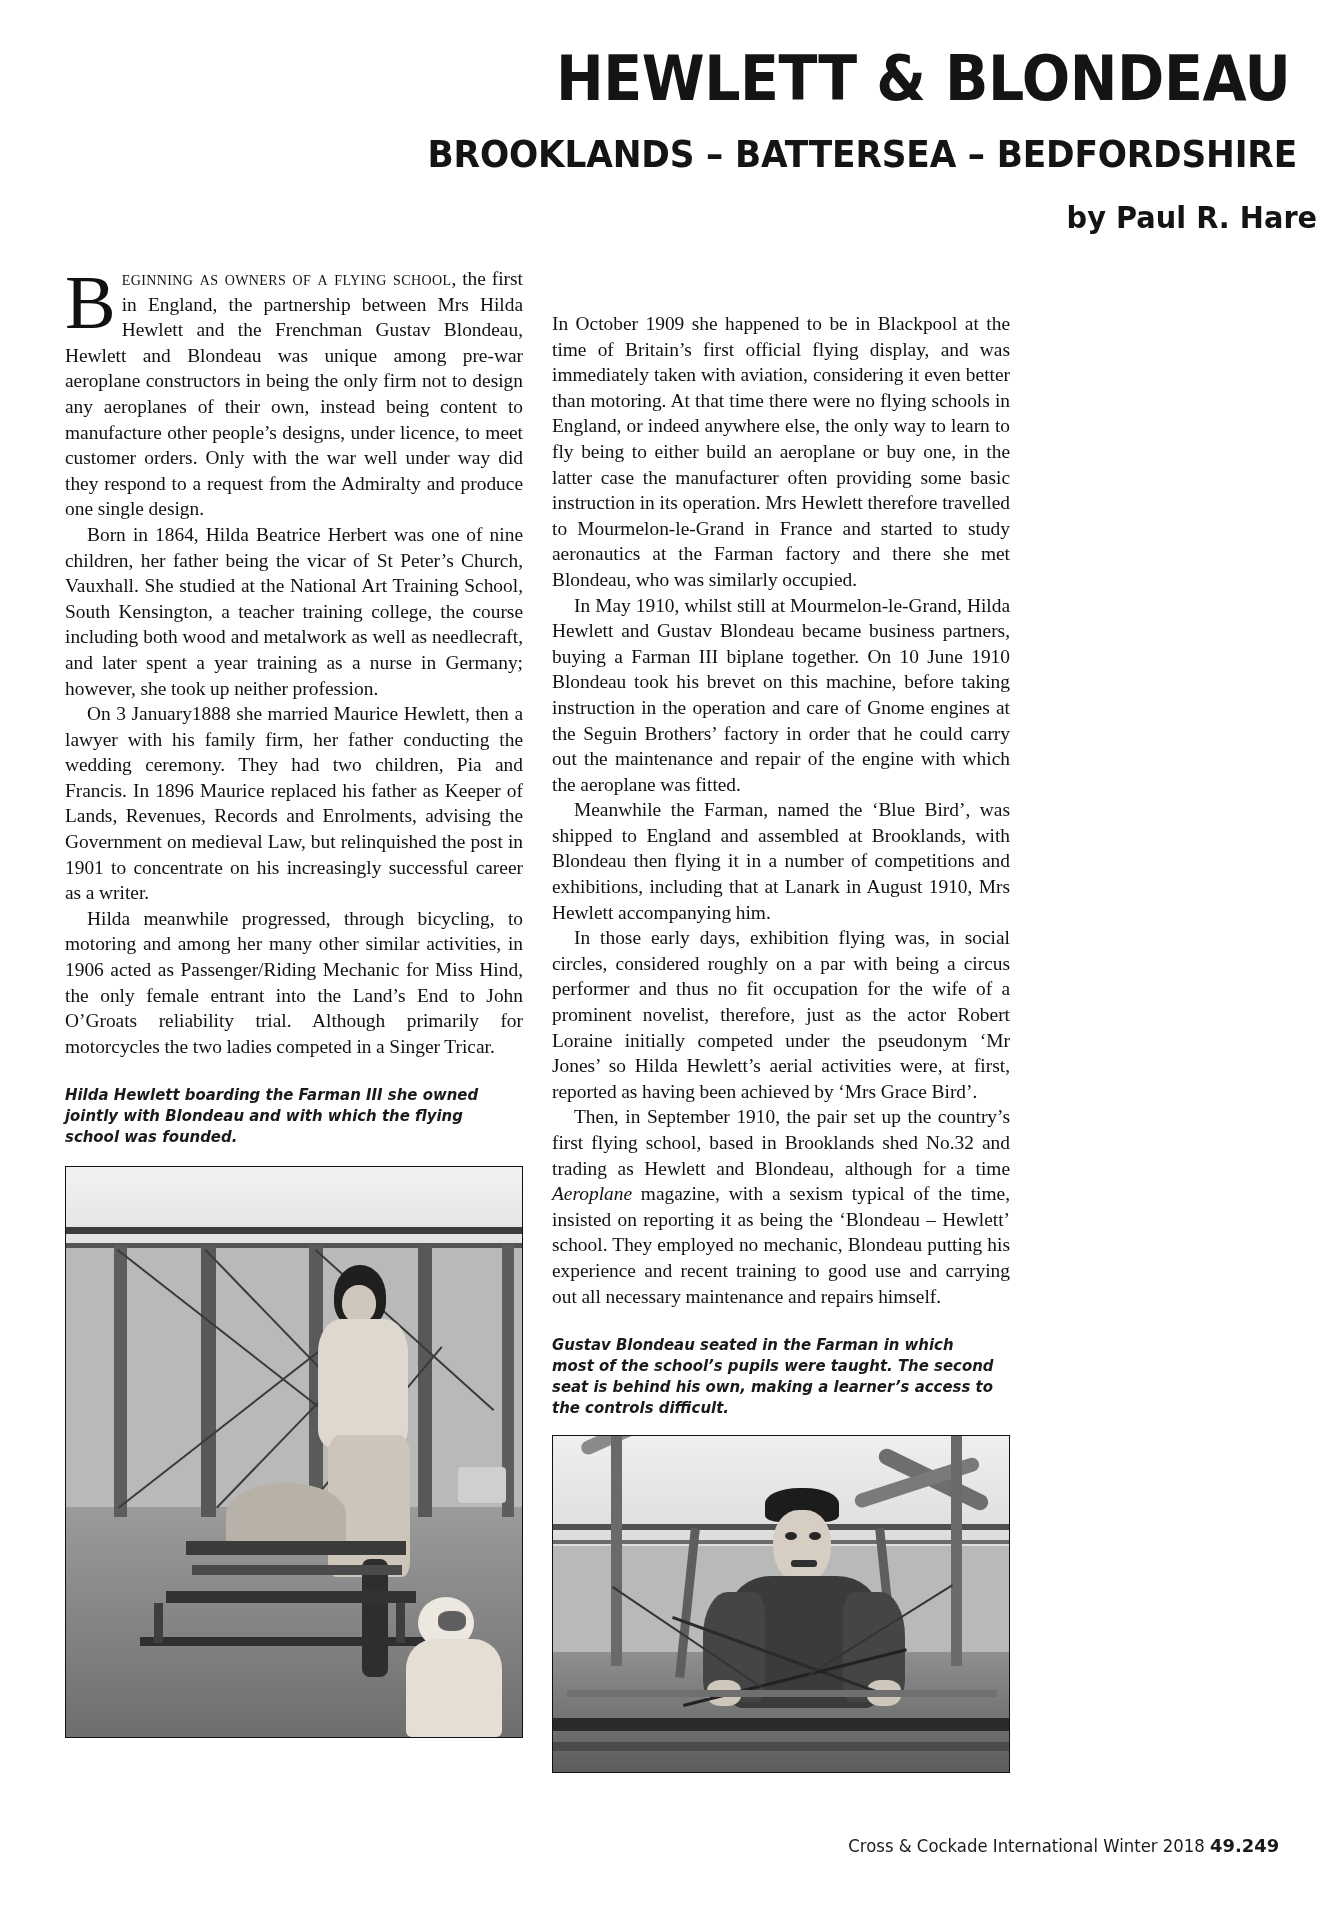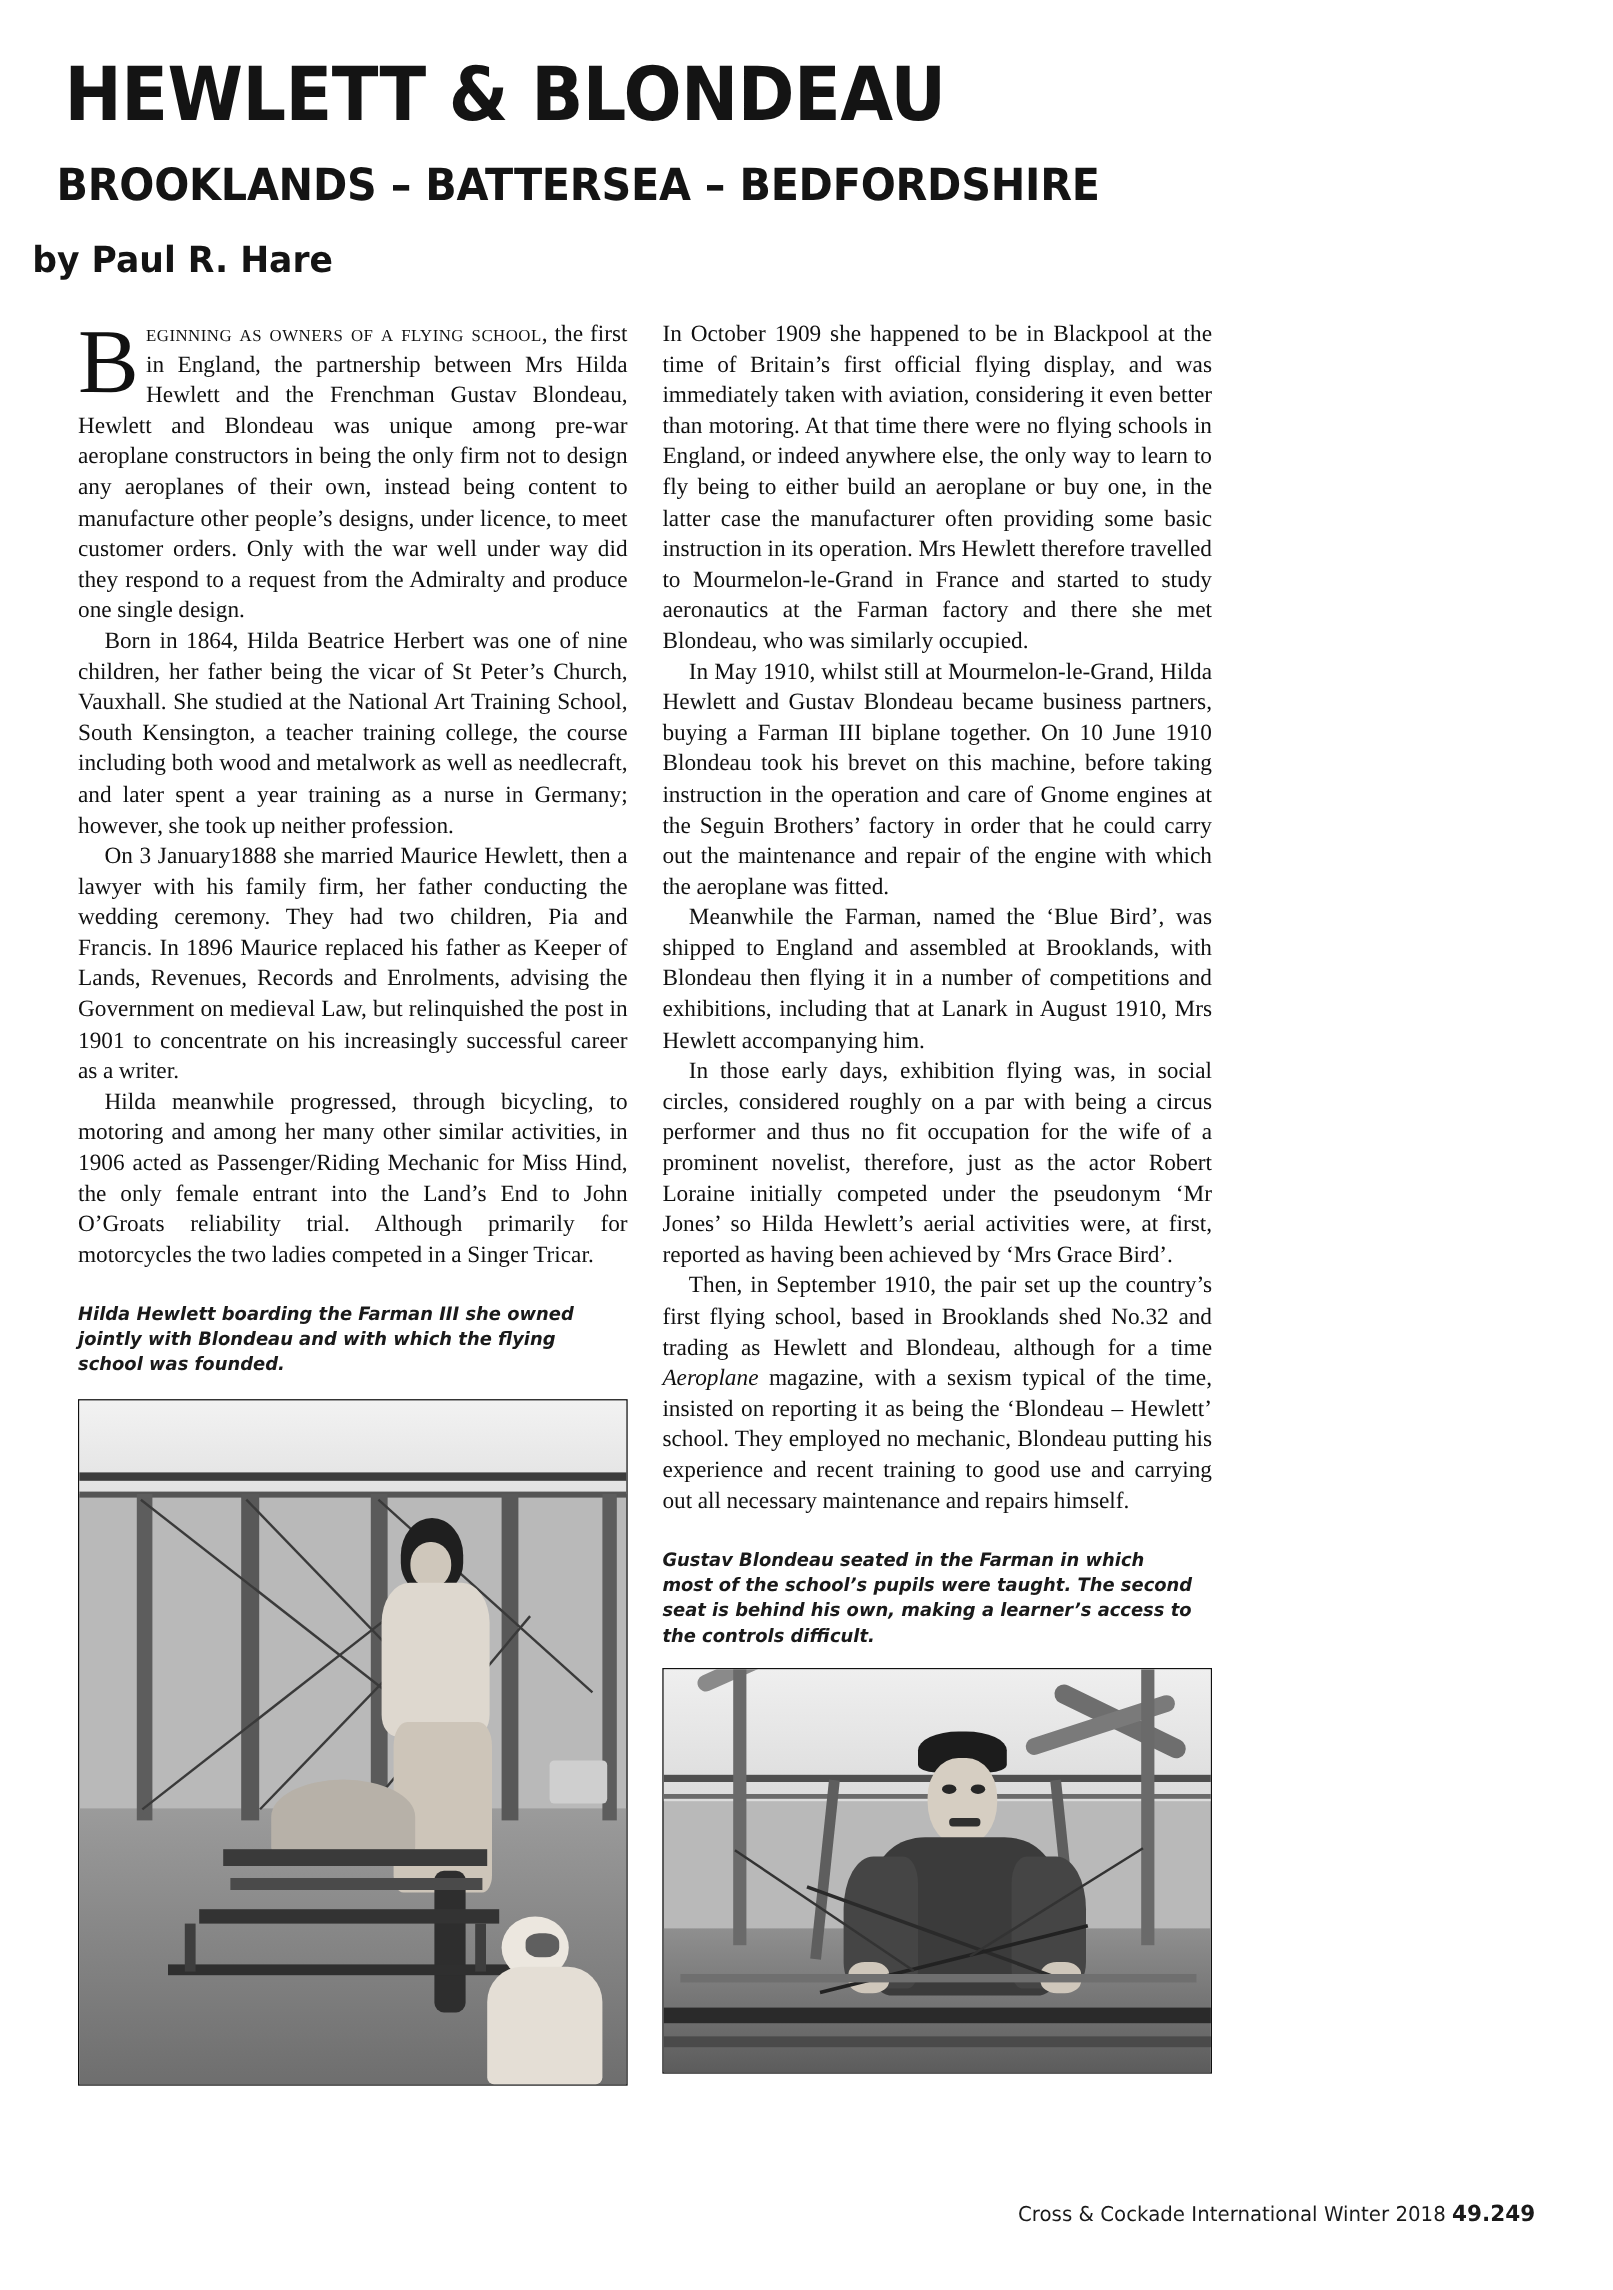--- a/index.html
+++ b/index.html
@@ -19,21 +19,21 @@
     width: 1344px;
     height: 1908px;
     background: #fff;
     box-sizing: border-box;
     padding: 0;
   }
 
   
   .masthead {
     padding-top: 48px;
-    text-align: left;
+    text-align: right;
   }
   .title-main {
     font-family: "DejaVu Sans", sans-serif;
     font-weight: 700;
     font-size: 62px;
     letter-spacing: -0.5px;
     line-height: 1.0;
     color: #141414;
     transform: scaleX(0.92);
     transform-origin: center;
@@ -68,21 +68,21 @@
     top: 266px;
     width: 1214px;
     height: 1580px;
   }
   .col {
     position: absolute;
     top: 0;
     width: 458px;
   }
   .col-left  { left: 0; }
-  .col-right { left: 487px; }
+  .col-right { left: 487px; margin-top: 45px; }
 
   p.body {
     margin: 0;
     font-size: 19.4px;
     line-height: 25.6px;
     text-align: justify;
     text-indent: 22px;
     hyphens: auto;
     -webkit-hyphens: auto;
     word-spacing: -0.2px;

